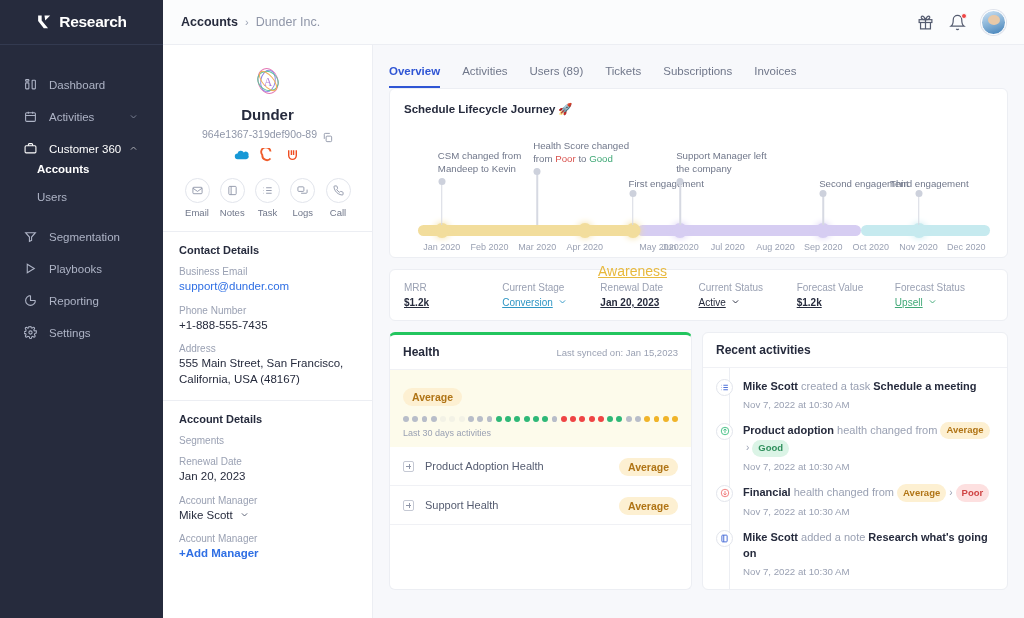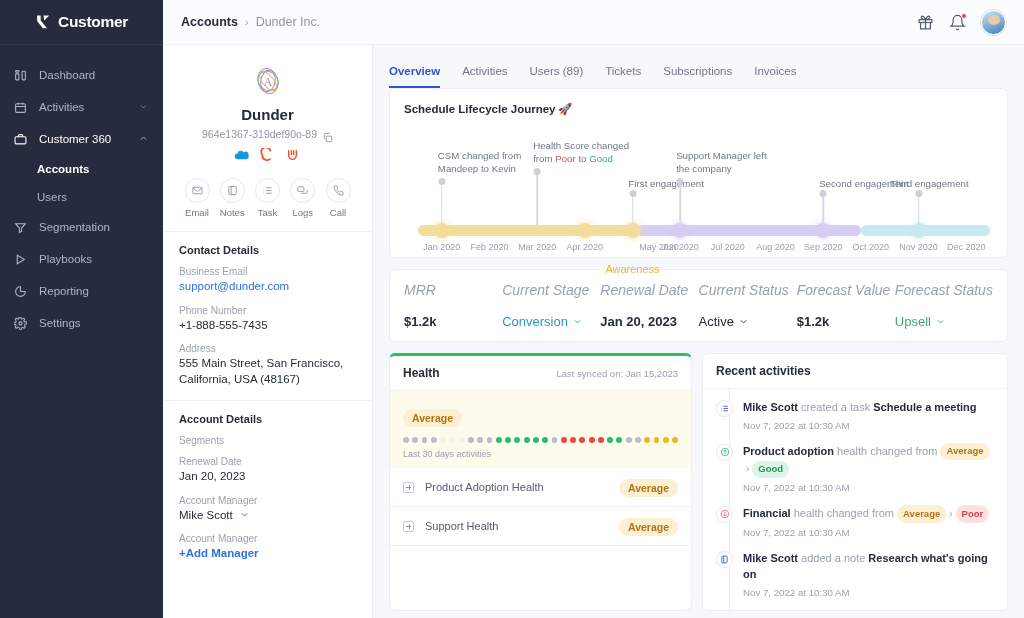--- a/index.html
+++ b/index.html
@@ -16,21 +16,21 @@
     background: #262b3d; display: flex; flex-direction: column;
   }
   .brand {
     height: 45px; display: flex; align-items: center; justify-content: center;
     border-bottom: 1px solid #333a50; gap: 6px;
   }
   .brand-mark { width: 17px; height: 17px; position: relative; }
   .brand-name { color: #fff; font-size: 15.5px; font-weight: bold; letter-spacing: -0.3px; }
   .nav { margin-top: 14px; }
   .nav-item {
-    display: flex; align-items: center; height: 32px; padding: 0 14px;
+    display: flex; align-items: flex-end; height: 32px; padding: 0 24px;
     color: #aeb4c6; font-size: 11.5px; cursor: pointer; position: relative;
   }
   .nav-item.active-parent { color: #ffffff; }
   .nav-ico { width: 17px; flex: 0 0 17px; display: flex; align-items: center; justify-content: flex-start; }
   .nav-label { margin-left: 8px; flex: 1; }
   .nav-chev { width: 10px; opacity: .65; }
   .subnav-item {
     height: 28px; display: flex; align-items: center;
     padding-left: 37px; font-size: 11.5px; color: #aeb4c6; cursor: pointer;
   }
@@ -123,28 +123,28 @@
   .tl-stem-dot {
     position: absolute; width: 7px; height: 7px; border-radius: 50%;
     background: #cdd1dc; transform: translate(-50%,0);
   }
   .tl-ev { position: absolute; font-size: 9.7px; color: #70778a; line-height: 1.35; white-space: nowrap; }
   .tl-tick {
     position: absolute; font-size: 9px; color: #9aa1b3; top: 120px;
     transform: translateX(-50%); white-space: nowrap;
   }
   .tl-phase {
-    position: absolute; font-size: 11px; top: 141px; transform: translateX(-50%); white-space: nowrap;
+    position: absolute; font-size: 14px; top: 141px; transform: translateX(-50%); white-space: nowrap; text-decoration: underline;
   }
 
   
   .metrics { margin-top: 11px; padding: 12px 14px; display: flex; }
   .metric { flex: 1; }
-  .metric-lbl { font-size: 14px; color: #9aa1b3; font-style: italic; }
-  .metric-val { font-size: 13px; color: #262b3d; margin-top: 16px; font-weight: bold; display: flex; align-items: center; gap: 5px; }
+  .metric-lbl { font-size: 10px; color: #9aa1b3; }
+  .metric-val { font-size: 10px; color: #262b3d; margin-top: 4px; font-weight: bold; display: flex; align-items: center; gap: 5px; text-decoration: underline; }
   .metric-val.blue { color: #2f96c4; font-weight: normal; cursor: pointer; }
   .metric-val.green { color: #3fa876; font-weight: normal; cursor: pointer; }
   .metric-val.plain { font-weight: normal; cursor: pointer; }
 
   
   .bottom { display: flex; gap: 10px; margin-top: 11px; }
   .health { flex: 0 0 303px; border-top: 3px solid #22c55e; overflow: hidden; }
   .card-head {
     height: 35px; display: flex; align-items: center; padding: 0 13px;
     border-bottom: 1px solid #f0f1f5;
@@ -205,21 +205,21 @@
 <div id="app">
 
   <div class="sidebar">
     <div class="brand">
       <span class="brand-mark">
         <svg viewBox="0 0 24 24" width="17" height="17">
             <path d="M3 2h5v7l9 11h-6L3 10z" fill="#fff"></path>
             <path d="M12 2h8l-7 7z" fill="#fff"></path>
           </svg>
       </span>
-      <span class="brand-name">Customer</span>
+      <span class="brand-name">Research</span>
     </div>
 
     <div class="nav">
       <div class="nav-item">
         <span class="nav-ico">
           <svg width="13" height="13" viewBox="0 0 24 24" fill="none" stroke="#aeb4c6" stroke-width="2">
               <rect x="3" y="9" width="6" height="11" rx="1"></rect>
               <rect x="3" y="3" width="6" height="3" rx="1"></rect>
               <rect x="15" y="4" width="6" height="16" rx="1"></rect>
             </svg>

